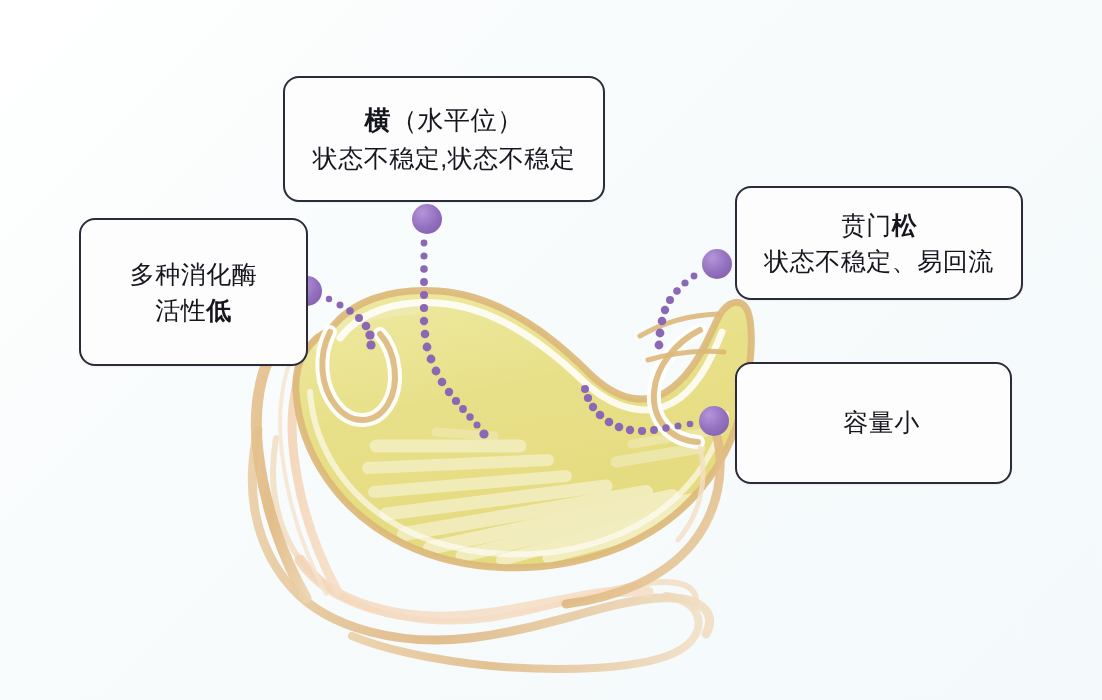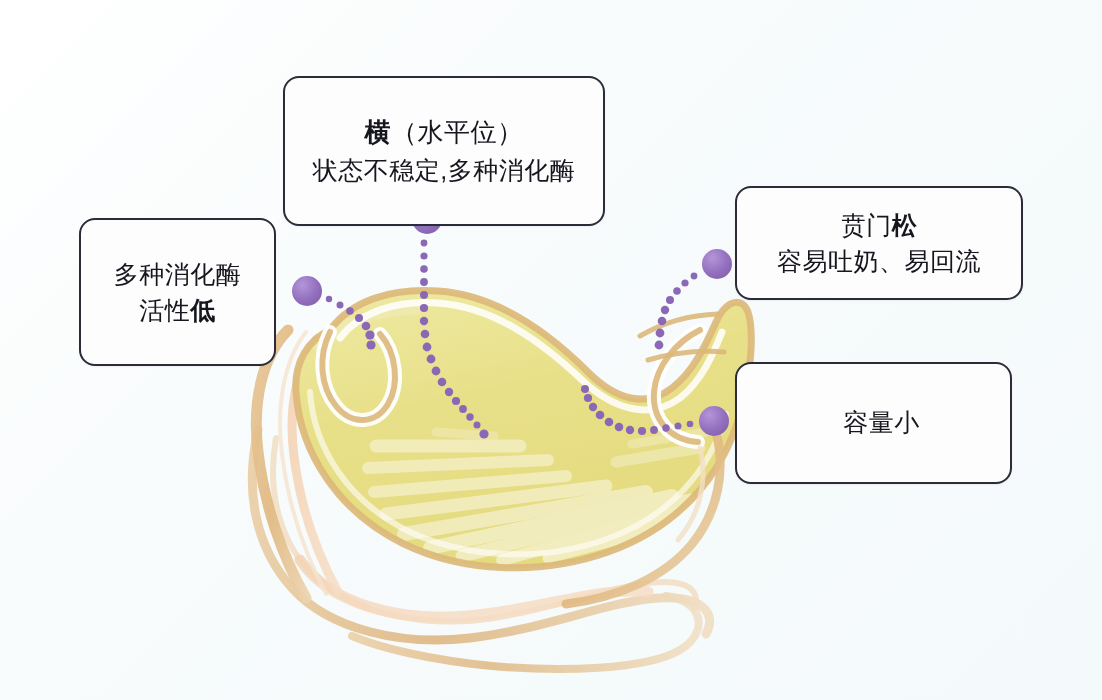--- a/index.html
+++ b/index.html
@@ -48,28 +48,28 @@
   .c-line {
     display: block;
     white-space: nowrap;
   }
   .c-strong { font-weight: 700; }
   .c-reg { font-weight: 500; }
 
   
   #callout-posture {
     left: 283px;  top: 76px;
-    width: 322px; height: 150px;
+    width: 322px; height: 126px;
     font-size: 25px;
   }
   #callout-posture .c-line:first-child { margin-bottom: 2px; font-size: 26px; }
 
   #callout-enzyme {
     left: 79px;  top: 218px;
-    width: 197px; height: 148px;
+    width: 229px; height: 148px;
     font-size: 25px;
   }
   #callout-enzyme .c-line { margin: 1px 0; }
 
   #callout-cardia {
     left: 735px;  top: 186px;
     width: 288px; height: 114px;
     font-size: 25px;
   }
   #callout-cardia .c-line:first-child { margin-bottom: 1px; }
@@ -277,30 +277,30 @@
       <circle cx="609" cy="422" r="4.3" fill="#8b68b5"></circle>
       <circle cx="600" cy="415" r="4.3" fill="#8b68b5"></circle>
       <circle cx="593" cy="407" r="4.2" fill="#8b68b5"></circle>
       <circle cx="588" cy="398" r="4.1" fill="#8b68b5"></circle>
       <circle cx="585" cy="389" r="4.0" fill="#8b68b5"></circle>
     </g>
   </svg>
 
   <div class="callout" id="callout-posture">
     <span class="c-line"><span class="c-strong">横</span><span class="c-reg">（水平位）</span></span>
-    <span class="c-line c-reg">状态不稳定,多种消化酶</span>
+    <span class="c-line c-reg">状态不稳定,状态不稳定</span>
   </div>
 
   <div class="callout" id="callout-enzyme">
     <span class="c-line c-reg">多种消化酶</span>
     <span class="c-line"><span class="c-reg">活性</span><span class="c-strong">低</span></span>
   </div>
 
   <div class="callout" id="callout-cardia">
     <span class="c-line"><span class="c-reg">贲门</span><span class="c-strong">松</span></span>
-    <span class="c-line c-reg">容易吐奶、易回流</span>
+    <span class="c-line c-reg">状态不稳定、易回流</span>
   </div>
 
   <div class="callout" id="callout-capacity">
     <span class="c-line c-reg">容量小</span>
   </div>
 
 </div>
 
 </body></html>

